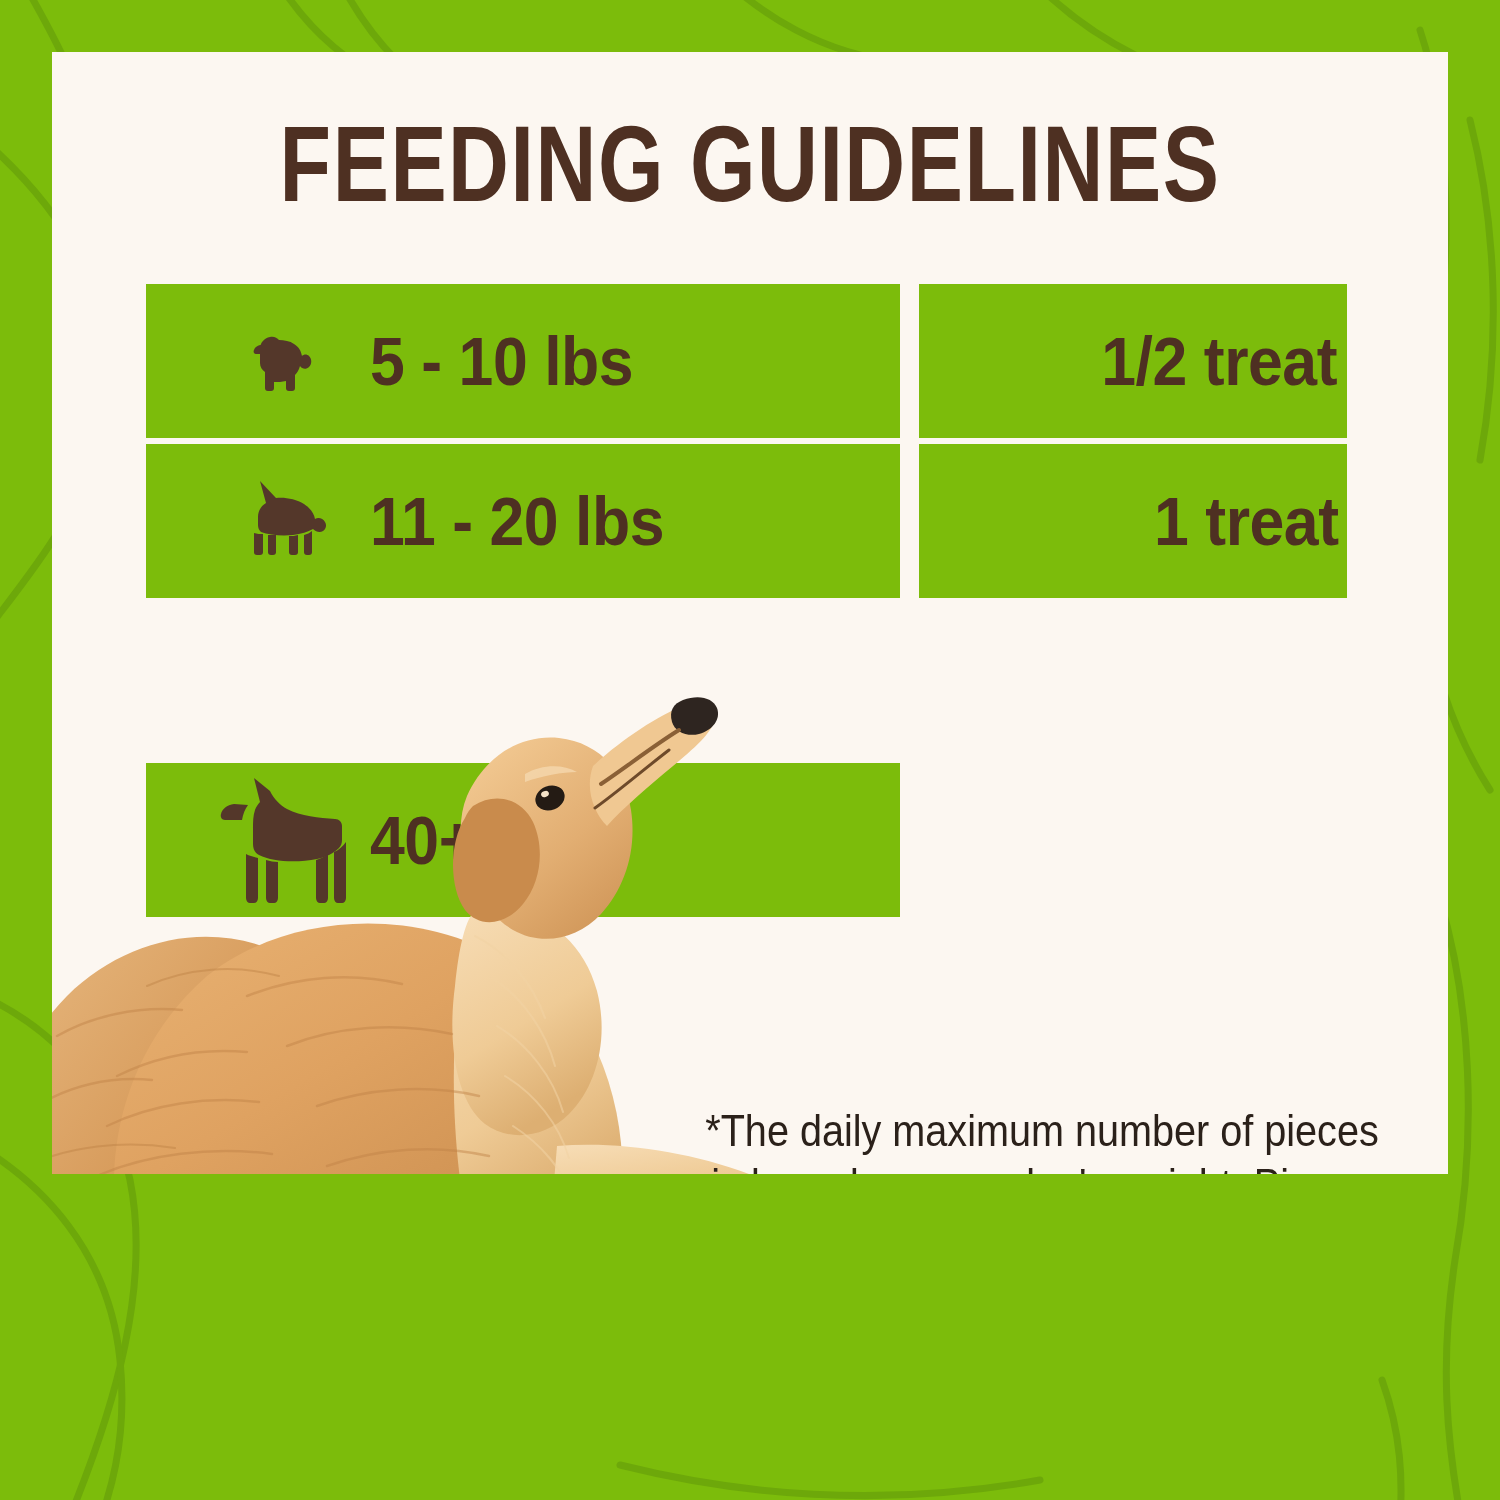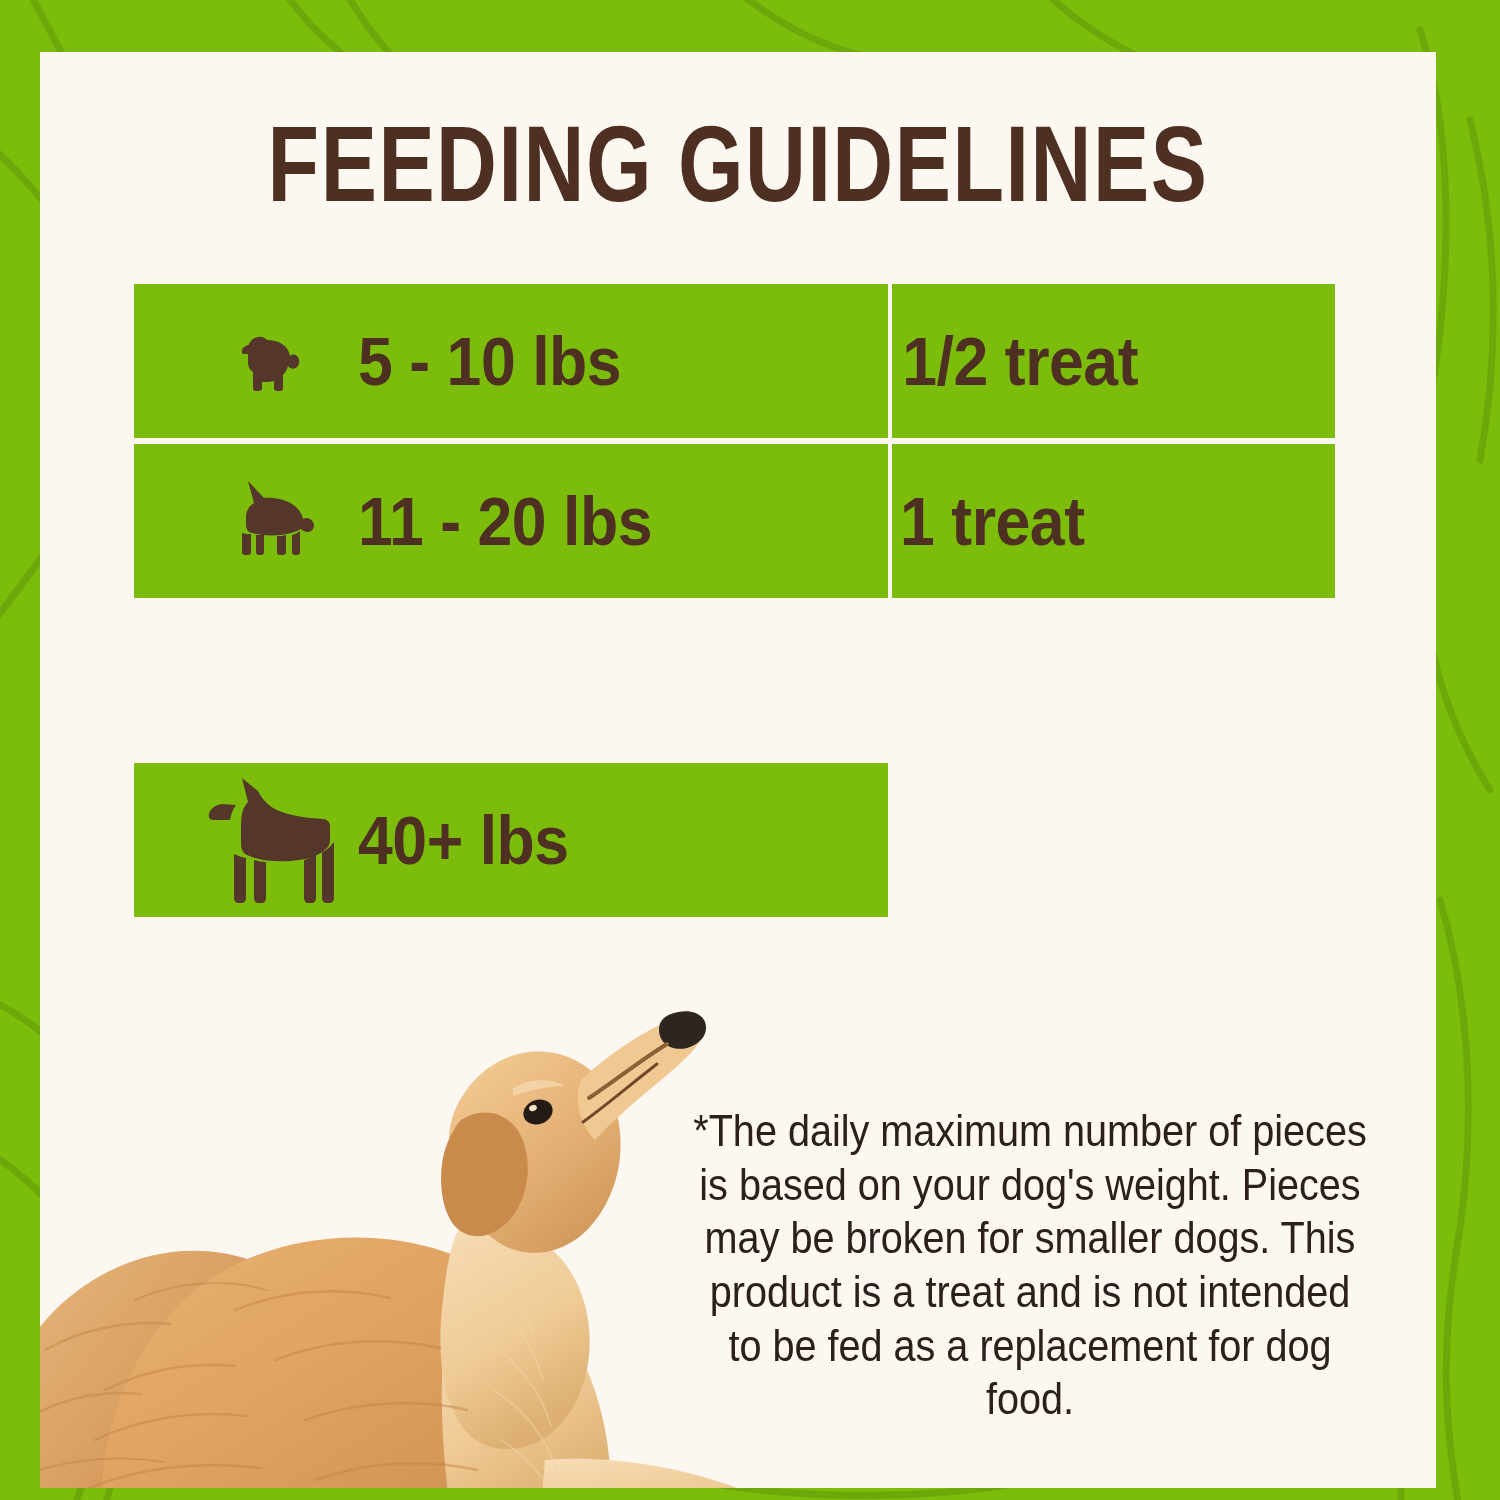--- a/index.html
+++ b/index.html
@@ -26,24 +26,24 @@
     position: absolute;
     inset: 0;
     width: 1500px;
     height: 1500px;
     pointer-events: none;
   }
 
   
   #panel {
     position: absolute;
-    left: 40px;
+    left: 52px;
     top: 52px;
     width: 1396px;
-    height: 1436px;
+    height: 1122px;
     background: #FCF7F1;
     overflow: hidden;
   }
 
   
   #title {
     position: absolute;
     left: 0;
     top: 58px;
     width: 1396px;
@@ -66,37 +66,37 @@
     top: 232px;
     width: 1201px;
     height: 633px;
     display: flex;
     flex-direction: column;
     gap: 6px;
   }
   .row {
     flex: 1 1 0;
     display: flex;
-    gap: 4px;
+    gap: 19px;
     min-height: 0;
   }
   .cell {
     background: #7CBC0B;
     display: flex;
     align-items: center;
     min-height: 0;
   }
   .cell-weight {
     flex: 0 0 754px;
     padding-left: 56px;
     box-sizing: border-box;
   }
   .cell-amount {
     flex: 1 1 auto;
-    justify-content: flex-start;
+    justify-content: flex-end;
   }
   .dog-icon {
     flex: 0 0 168px;
     display: flex;
     align-items: center;
     justify-content: center;
   }
   .dog-icon svg { display: block; }
   .weight-label {
     color: #4E3022;

